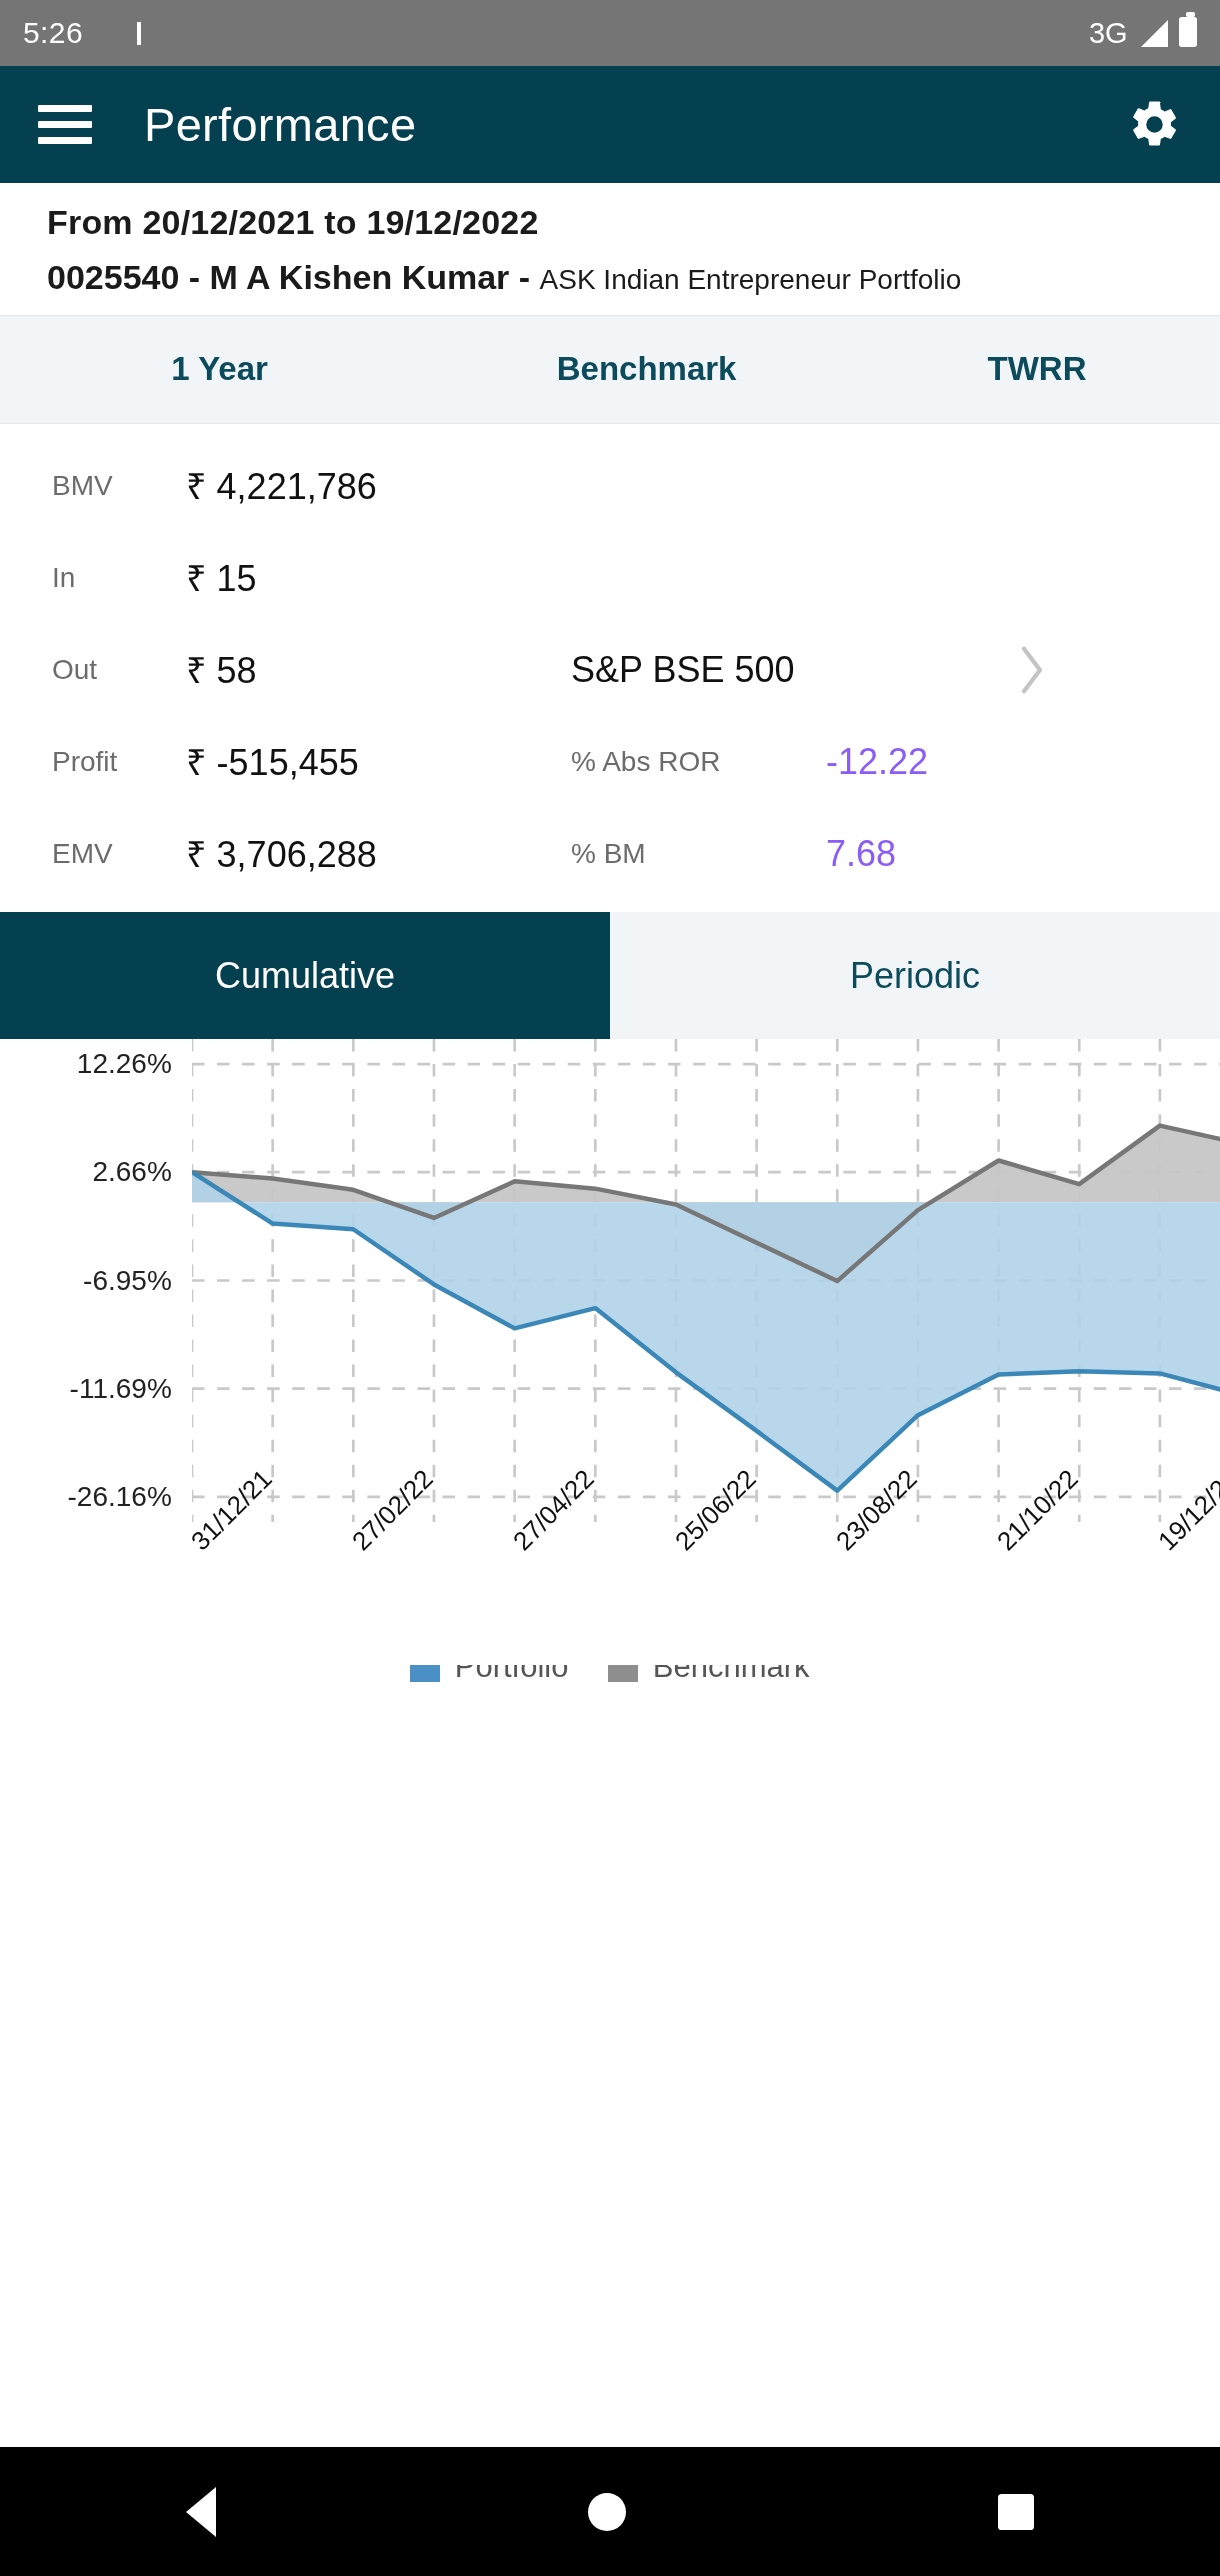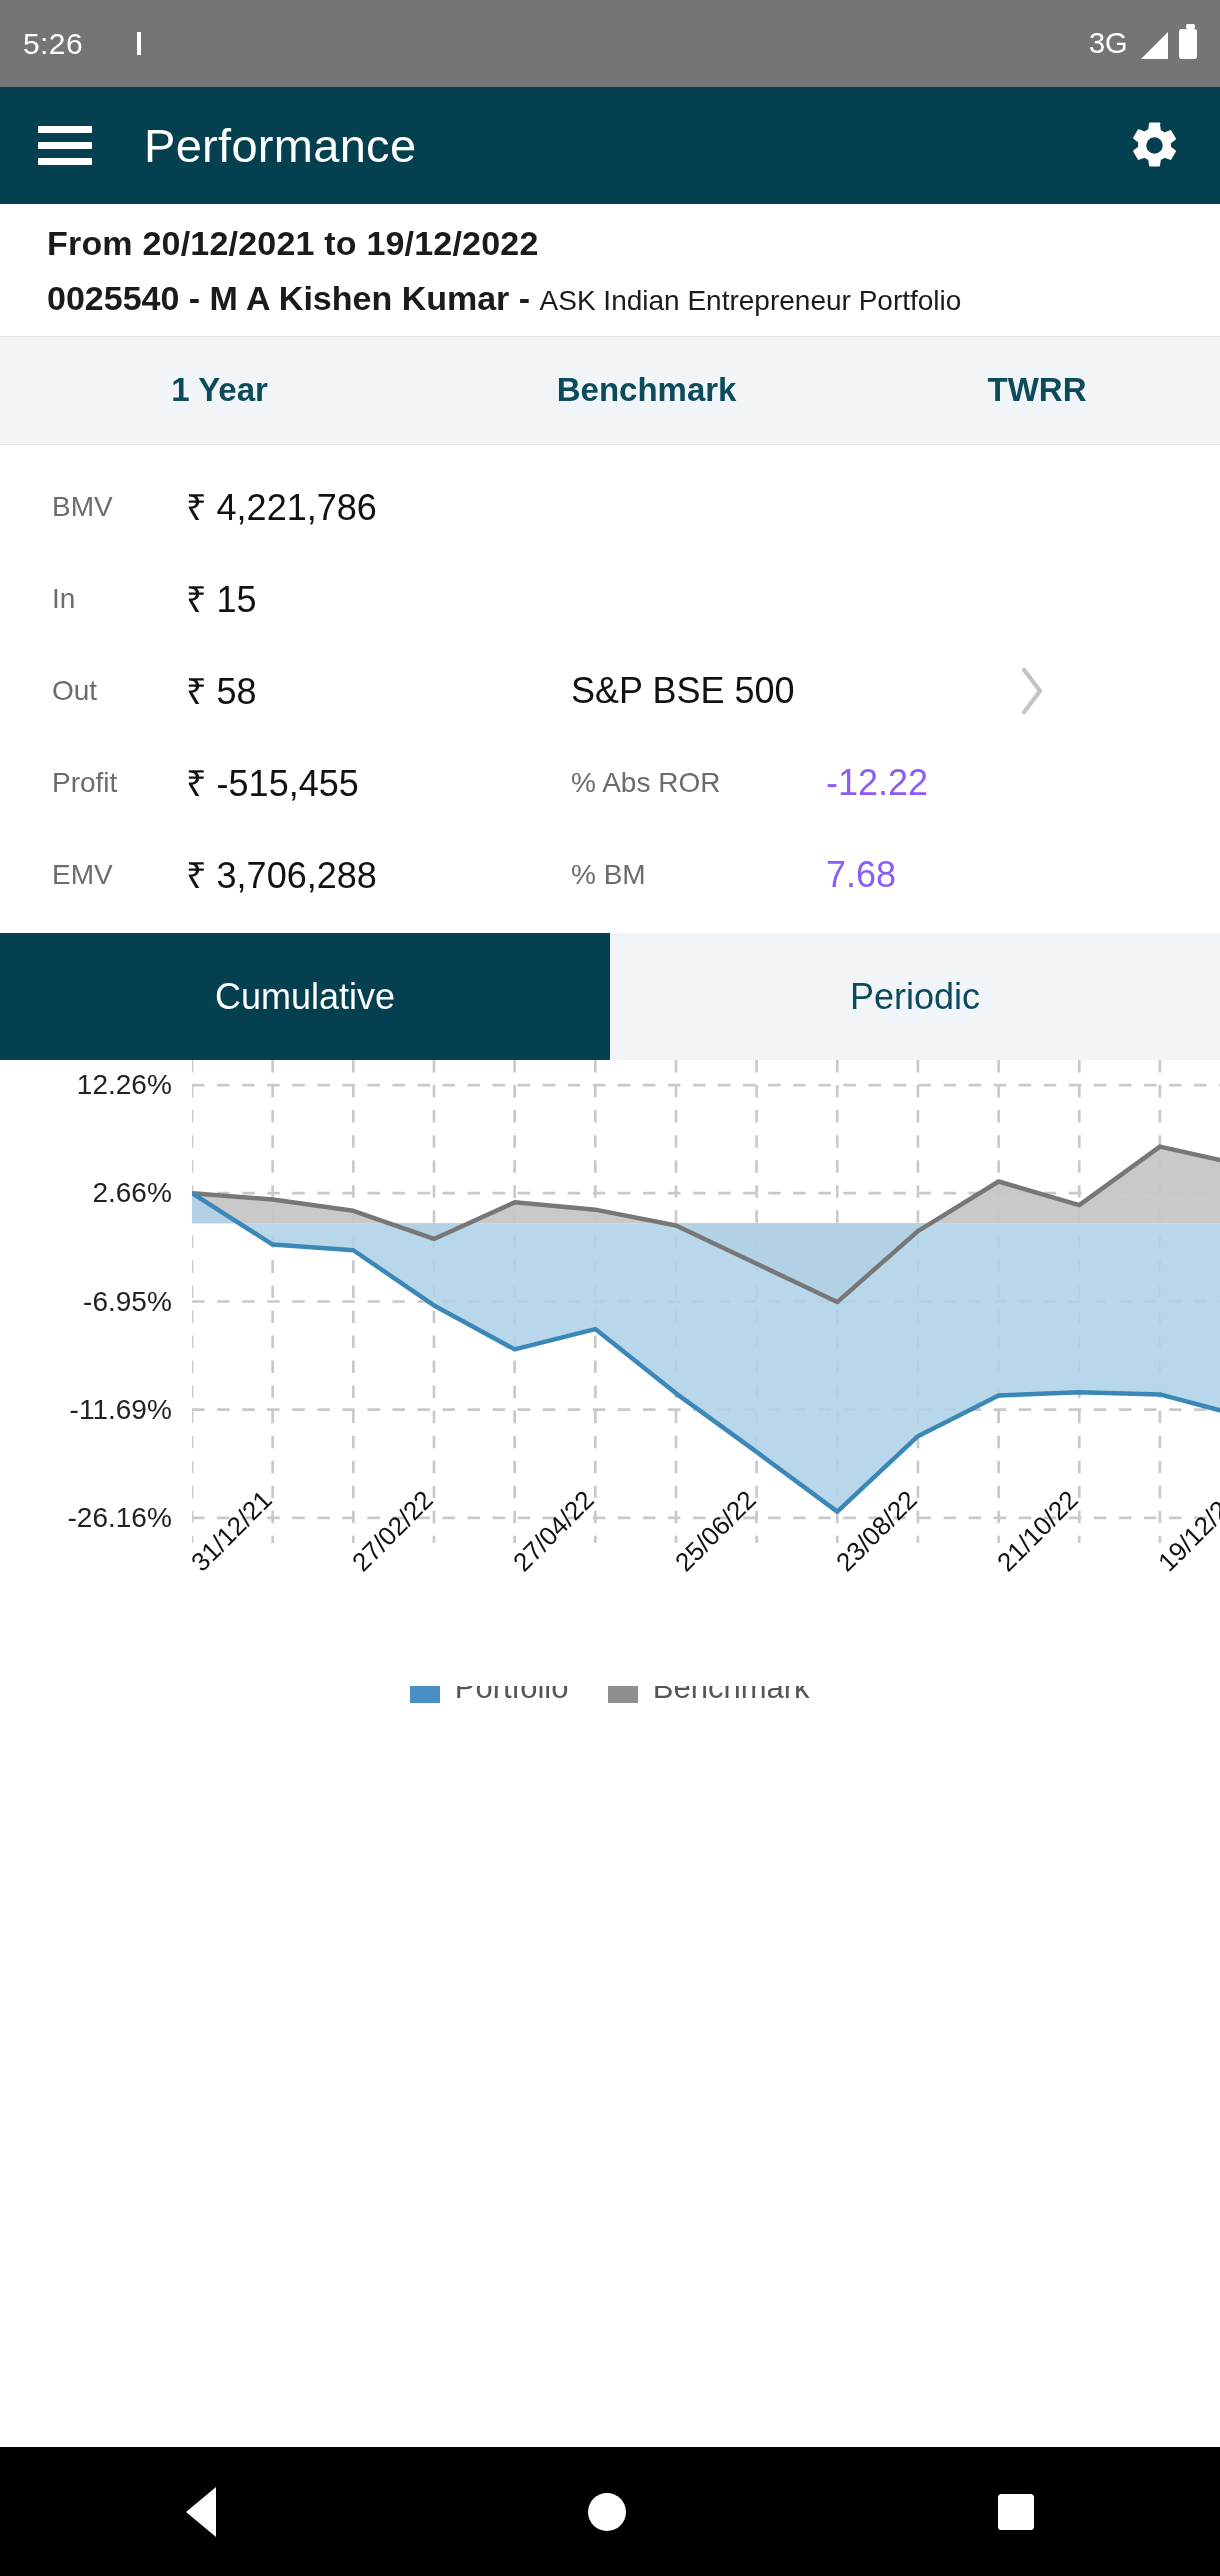--- a/index.html
+++ b/index.html
@@ -4,27 +4,27 @@
 <style>
   * { margin:0; padding:0; box-sizing:border-box; }
   html,body { width:1220px; height:2576px; }
   body {
     font-family:"Liberation Sans", sans-serif;
     background:#ffffff;
     overflow:hidden;
   }
   
   .statusbar{
-    height:87px; background:#757575; display:flex; align-items:center;
+    height:66px; background:#757575; display:flex; align-items:center;
     padding:0 23px; color:#ffffff;
   }
   .sb-time{ font-size:30px; letter-spacing:0.4px; }
   .sb-left-icons{ display:flex; align-items:center; margin-left:19.7px; gap:5.4px; }
   .sb-spacer{ flex:1; }
-  .sb-right{ display:flex; align-items:center; gap:10.7px; }
+  .sb-right{ display:flex; align-items:flex-start; gap:10.7px; }
   .sb-3g{ font-size:29px; }
   .sig{ width:30px; height:30px; position:relative; }
   .sig:before{
     content:""; position:absolute; right:0; bottom:0;
     border-left:27px solid transparent; border-bottom:27px solid #fff;
   }
   .batt{ width:18px; height:30px; border:3.6px solid #fff; border-radius:2.7px; position:relative; background:#fff;}
   .batt:before{ content:""; position:absolute; top:-7.2px; left:3.6px; width:9px; height:4.5px; background:#fff; border-radius:1.8px;}
   .notif-ic{ width:27px; height:27px; position:relative;}
   .notif-ic .disc{ width:23px;height:27px;background:#fff;border-radius:50%;position:relative;}

